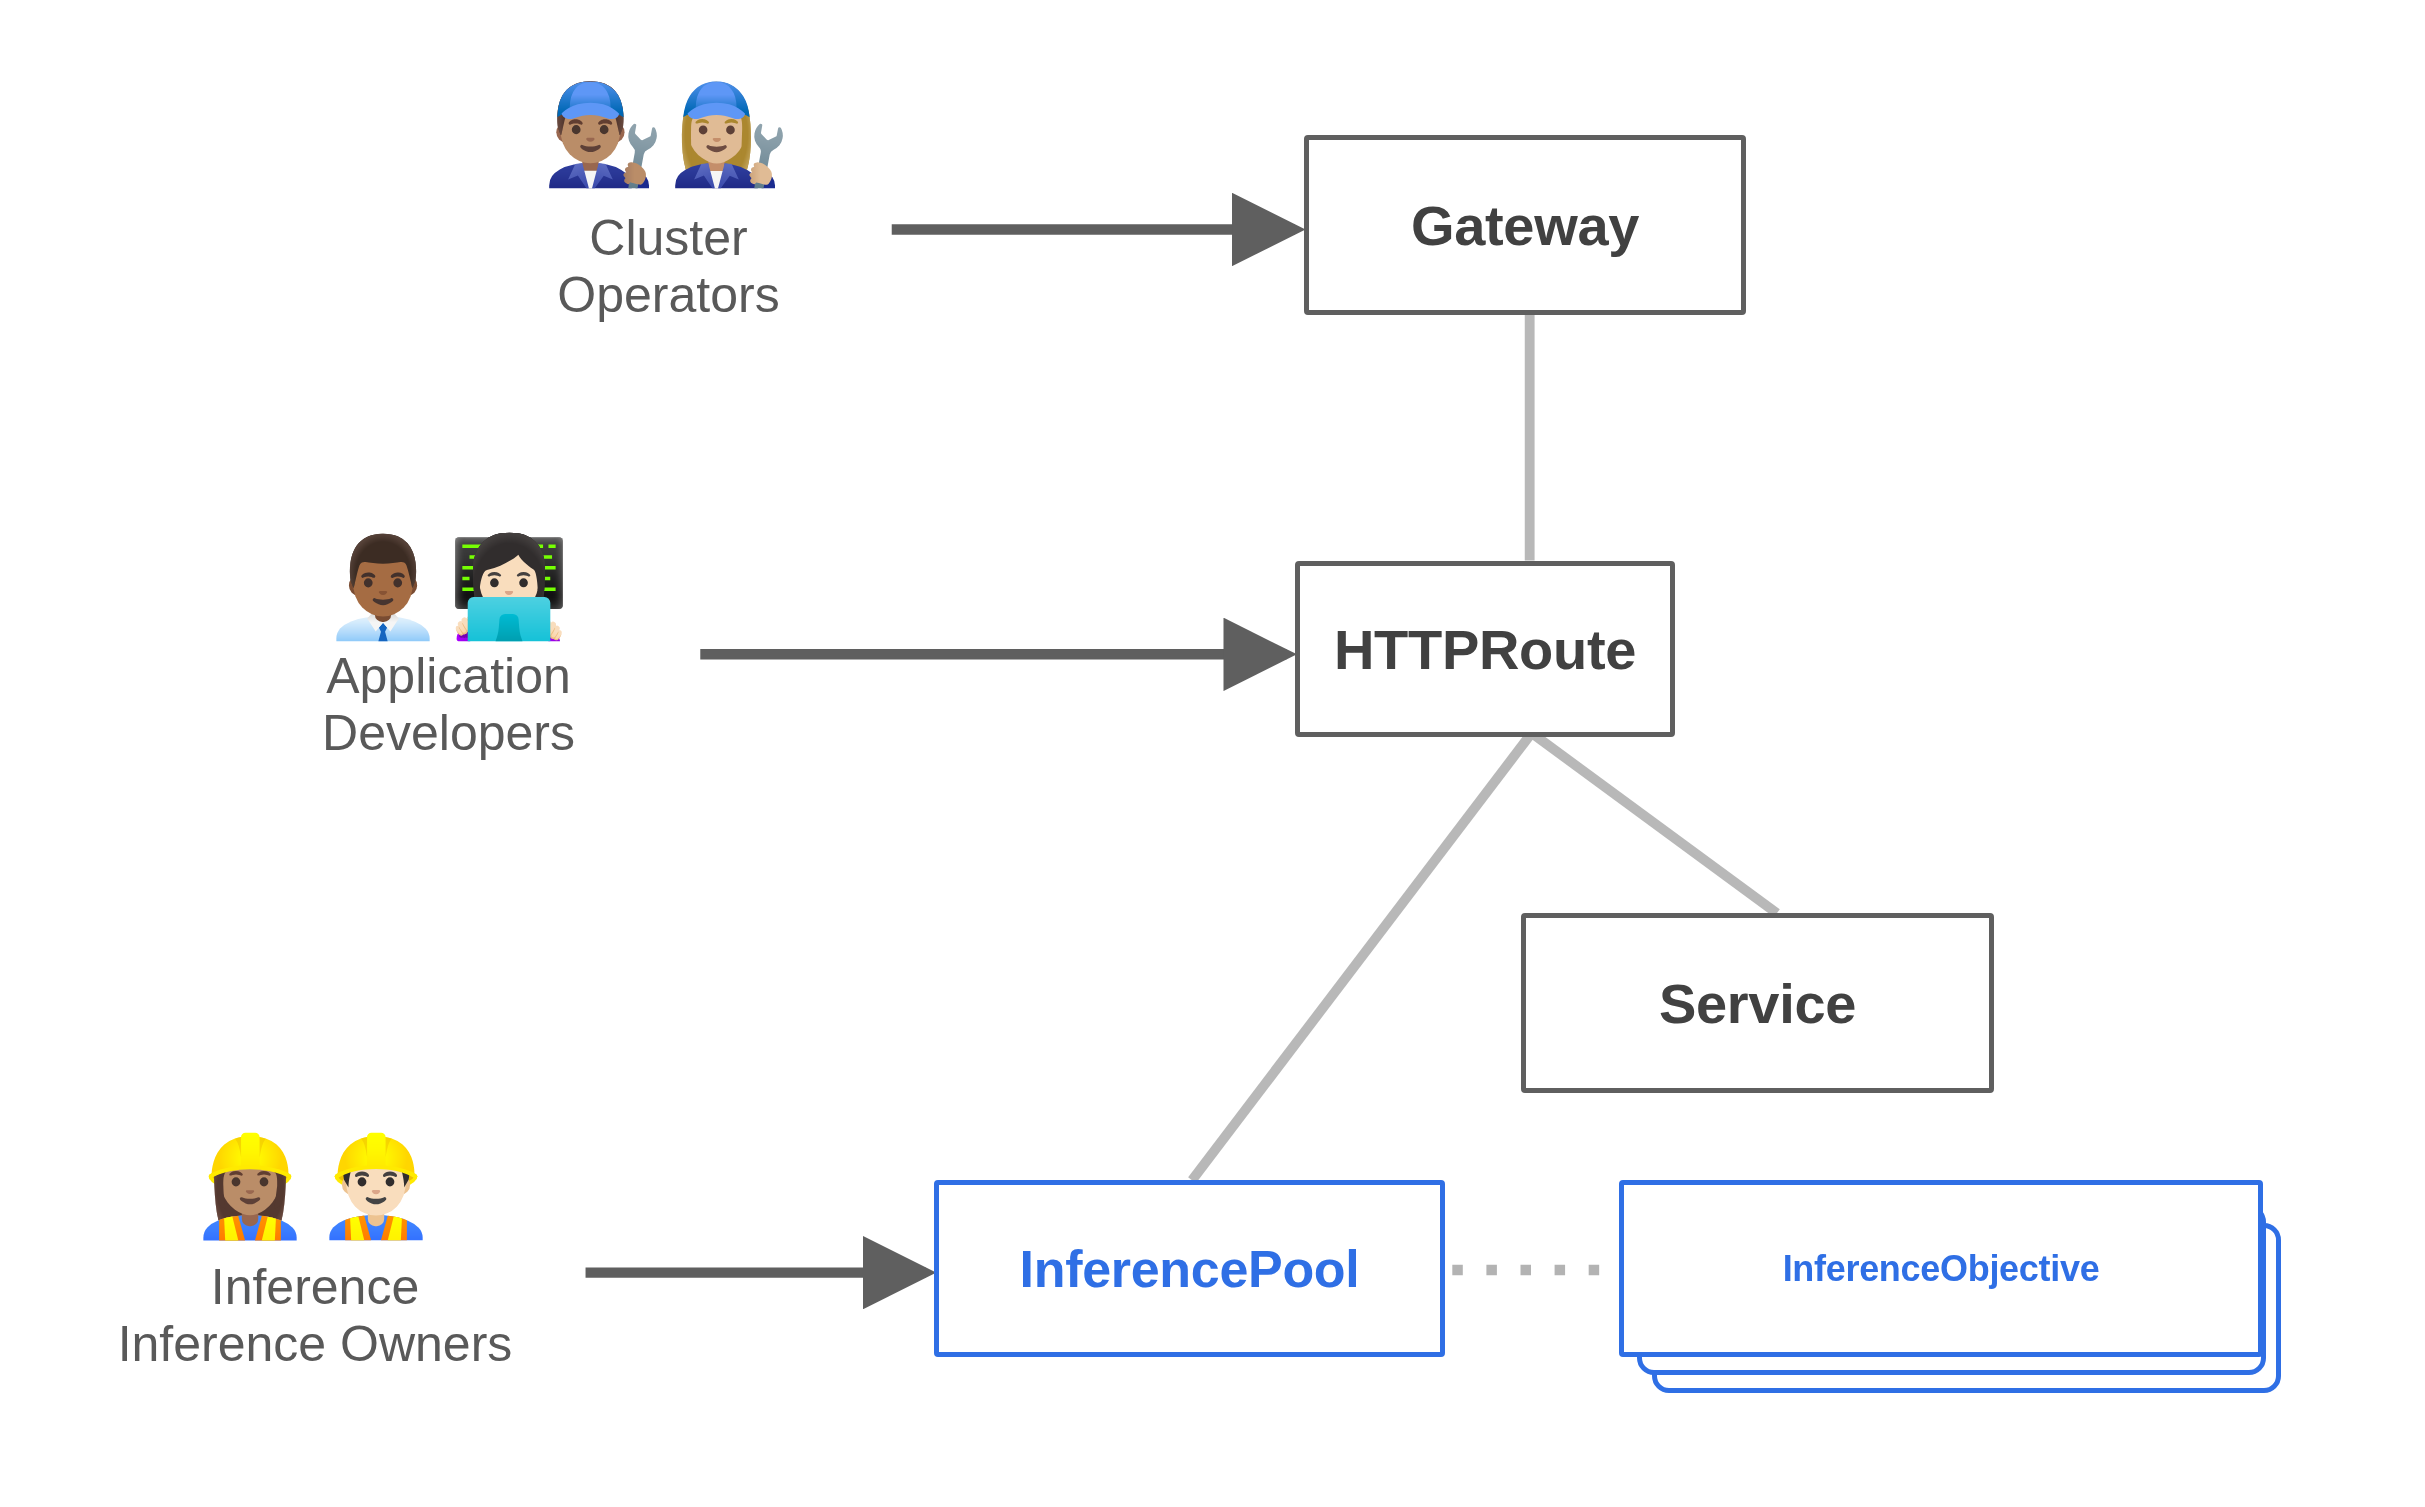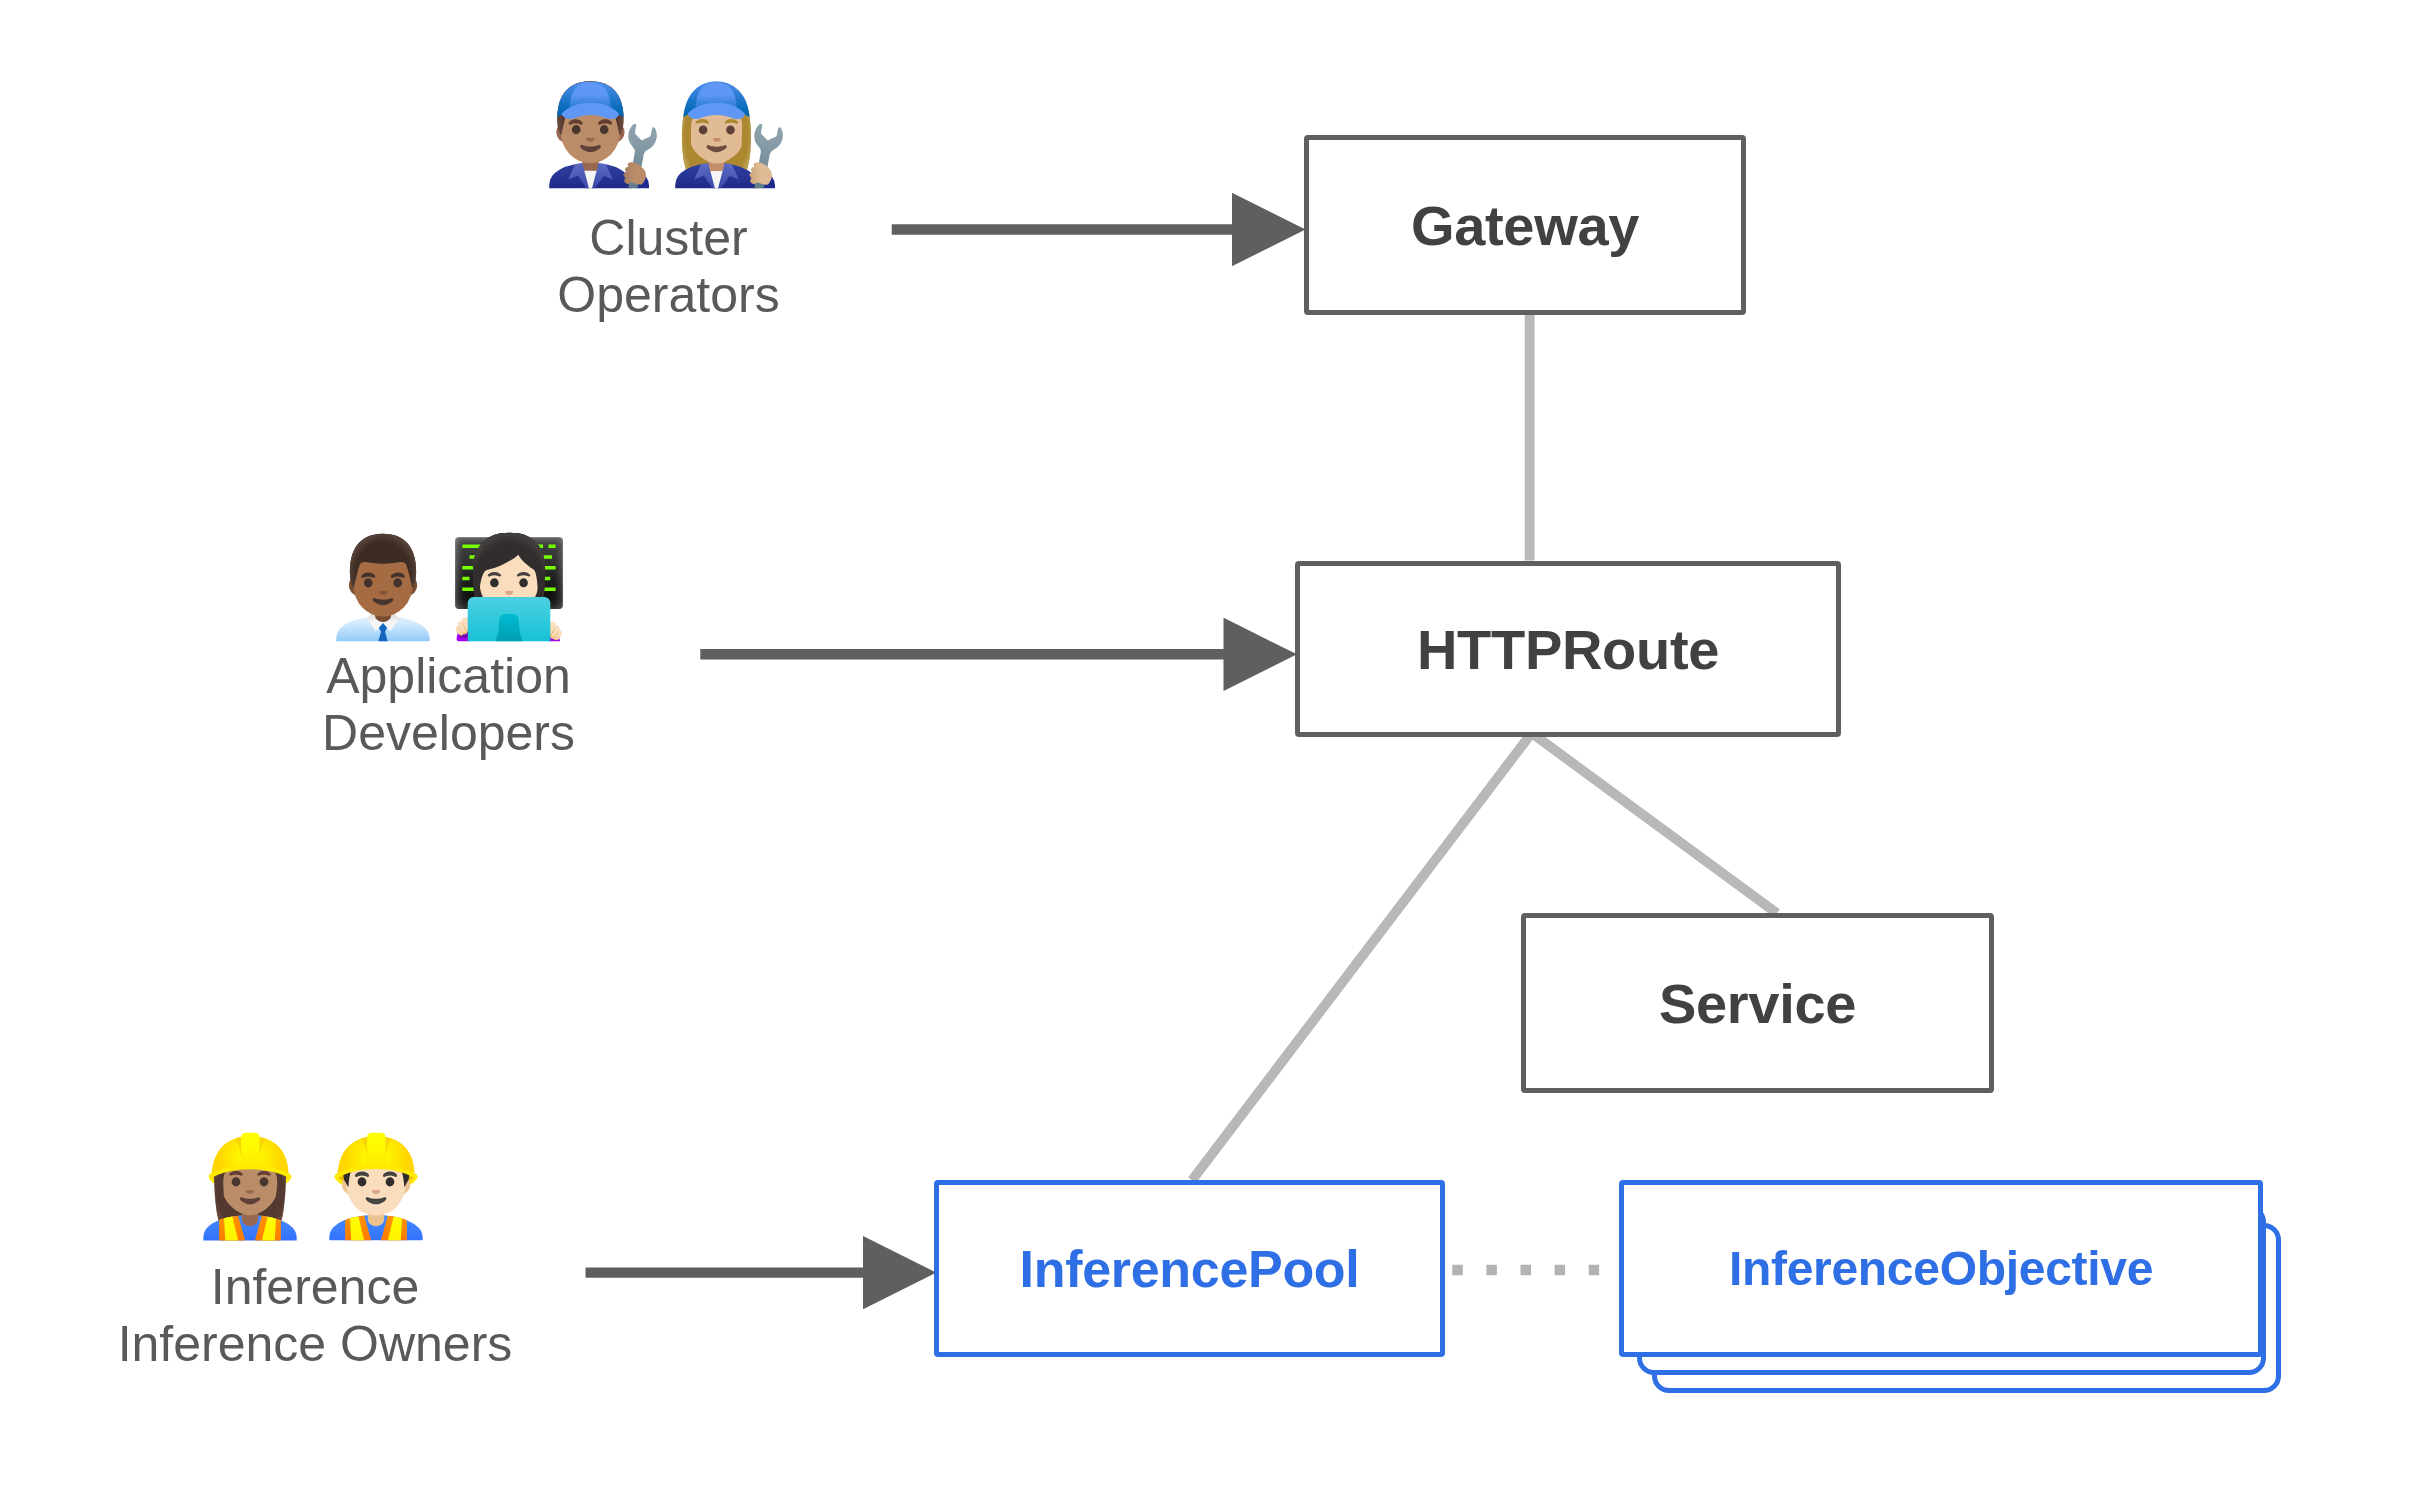--- a/index.html
+++ b/index.html
@@ -79,21 +79,21 @@
   .stack-card {
     position: absolute;
     box-sizing: border-box;
     background: #ffffff;
     border: 5.9px solid #2f6fe5;
     border-radius: 17px;
   }
 
   
   #node-gateway   { left: 1304px; top: 135px;  width: 442px;  height: 180px; }
-  #node-httproute { left: 1295px; top: 561px;  width: 546px;  height: 176px; }
+  #node-httproute { left: 1295px; top: 561px;  width: 380px;  height: 176px; }
   #node-service   { left: 1521px; top: 913px; width: 473px;  height: 180px; }
   #node-pool      { left: 934px; top: 1180px; width: 511px;  height: 177px; }
 
   #stack-wrap     { position: absolute; left: 1619px; top: 1180px; width: 695px; height: 223px; }
   #stack-c3       { left: 33px;  top: 43px;  width: 629px; height: 170px; }
   #stack-c2       { left: 18.4px;  top: 25px;  width: 629px; height: 170px; }
   #node-objective { left: 0px;   top: 0px;   width: 644px;  height: 177px; }
   #node-objective.node { position: absolute; }
 
   
@@ -106,21 +106,21 @@
   #actor-app-developers .actor-label { font-size: 50px; margin-top: 12px; }
 
   #actor-platform-owners   { left: 92px;  top: 1137px; width: 446px; }
   #actor-platform-owners .actor-emoji { font-size: 98px; }
   #actor-platform-owners .actor-label { font-size: 50px; margin-top: 23.6px; }
 
   #node-gateway   .node-label { font-size: 56px; }
   #node-httproute .node-label { font-size: 56px; }
   #node-service   .node-label { font-size: 56px; }
   #node-pool      .node-label { font-size: 52px; }
-  #node-objective .node-label { font-size: 48px; }
+  #node-objective .node-label { font-size: 36px; }
 </style>
 </head>
 <body>
 
 <div id="canvas">
 
   <svg class="edges" viewBox="0 0 3700 2300">
     <defs>
       <marker id="arrowhead" markerWidth="7" markerHeight="7" refX="6.0" refY="3.5" orient="auto" markerUnits="strokeWidth">
         <path d="M0,0 L7,3.5 L0,7 z" fill="#5f5f5f"></path>

